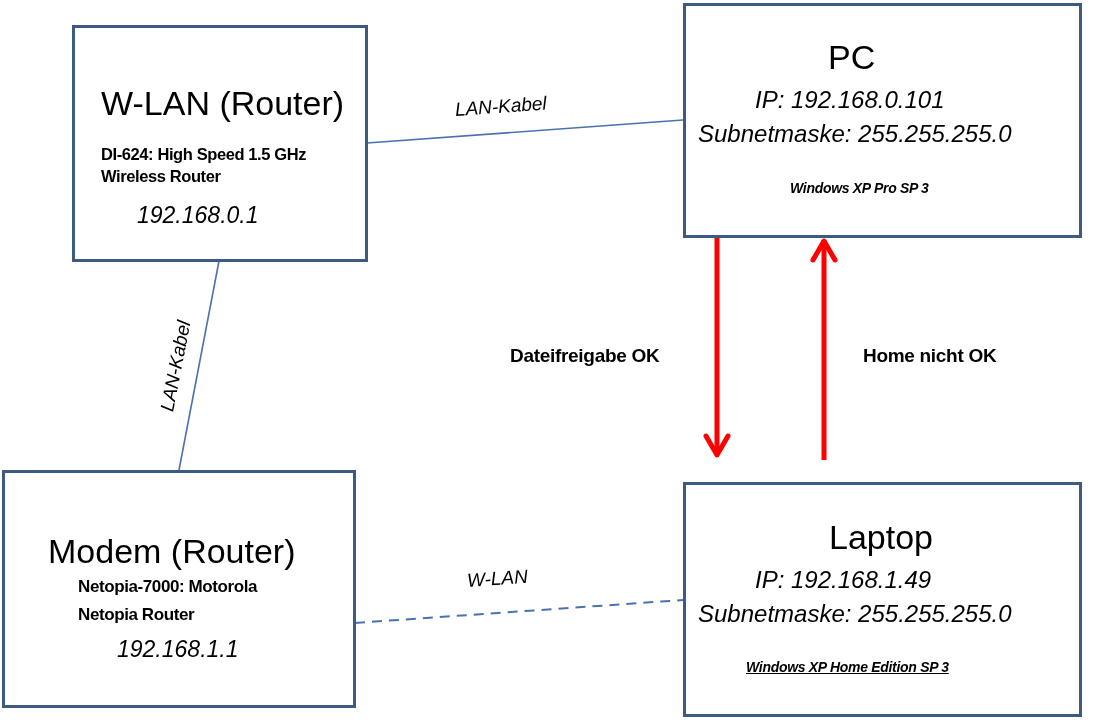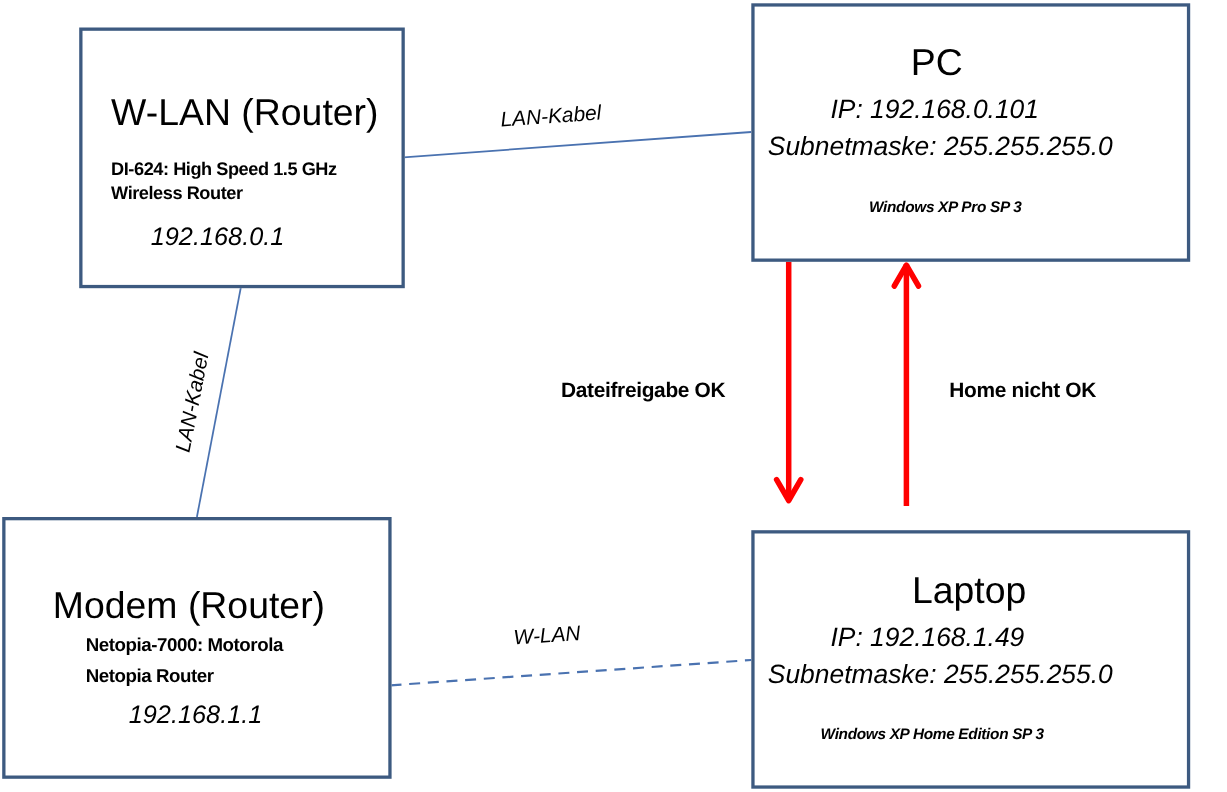--- a/index.html
+++ b/index.html
@@ -48,21 +48,21 @@
 <div class="box" style="left:2px; top:470px; width:354px; height:238px;"></div>
 <div class="t title" style="left:48px; top:532px;">Modem (Router)</div>
 <div class="t bold" style="left:78px; top:577px; font-size:17px; letter-spacing:-0.4px;">Netopia-7000: Motorola</div>
 <div class="t bold" style="left:78px; top:605px; font-size:17px; letter-spacing:-0.4px;">Netopia Router</div>
 <div class="t ital" style="left:117px; top:636px; font-size:23px;">192.168.1.1</div>
 
 <div class="box" style="left:683px; top:482px; width:399px; height:235px;"></div>
 <div class="t title" style="left:829px; top:518px;">Laptop</div>
 <div class="t ital" style="left:755px; top:566px; font-size:24px;">IP: 192.168.1.49</div>
 <div class="t ital" style="left:698px; top:600px; font-size:24px;">Subnetmaske: 255.255.255.0</div>
-<div class="t ital bold" style="left:746px; top:659px; font-size:14px; letter-spacing:-0.3px;">Windows XP Home Edition SP 3</div>
+<div class="t ital bold" style="left:746px; top:659px; font-size:14px; letter-spacing:-0.3px;text-decoration:underline;">Windows XP Home Edition SP 3</div>
 
 <div class="lbl" style="left:455px; top:99px; transform:rotate(-4deg); transform-origin:left center;">LAN-Kabel</div>
 <div class="lbl" style="left:130px; top:355px; transform:rotate(-79deg); transform-origin:center center;">LAN-Kabel</div>
 <div class="lbl" style="left:467px; top:570px; transform:rotate(-4deg); transform-origin:left center;">W-LAN</div>
 
 <div class="note" style="left:510px; top:340px;">
   <div>Dateifreigabe OK</div>
 </div>
 <div class="note" style="left:863px; top:340px;">
   <div>Home nicht OK</div>

